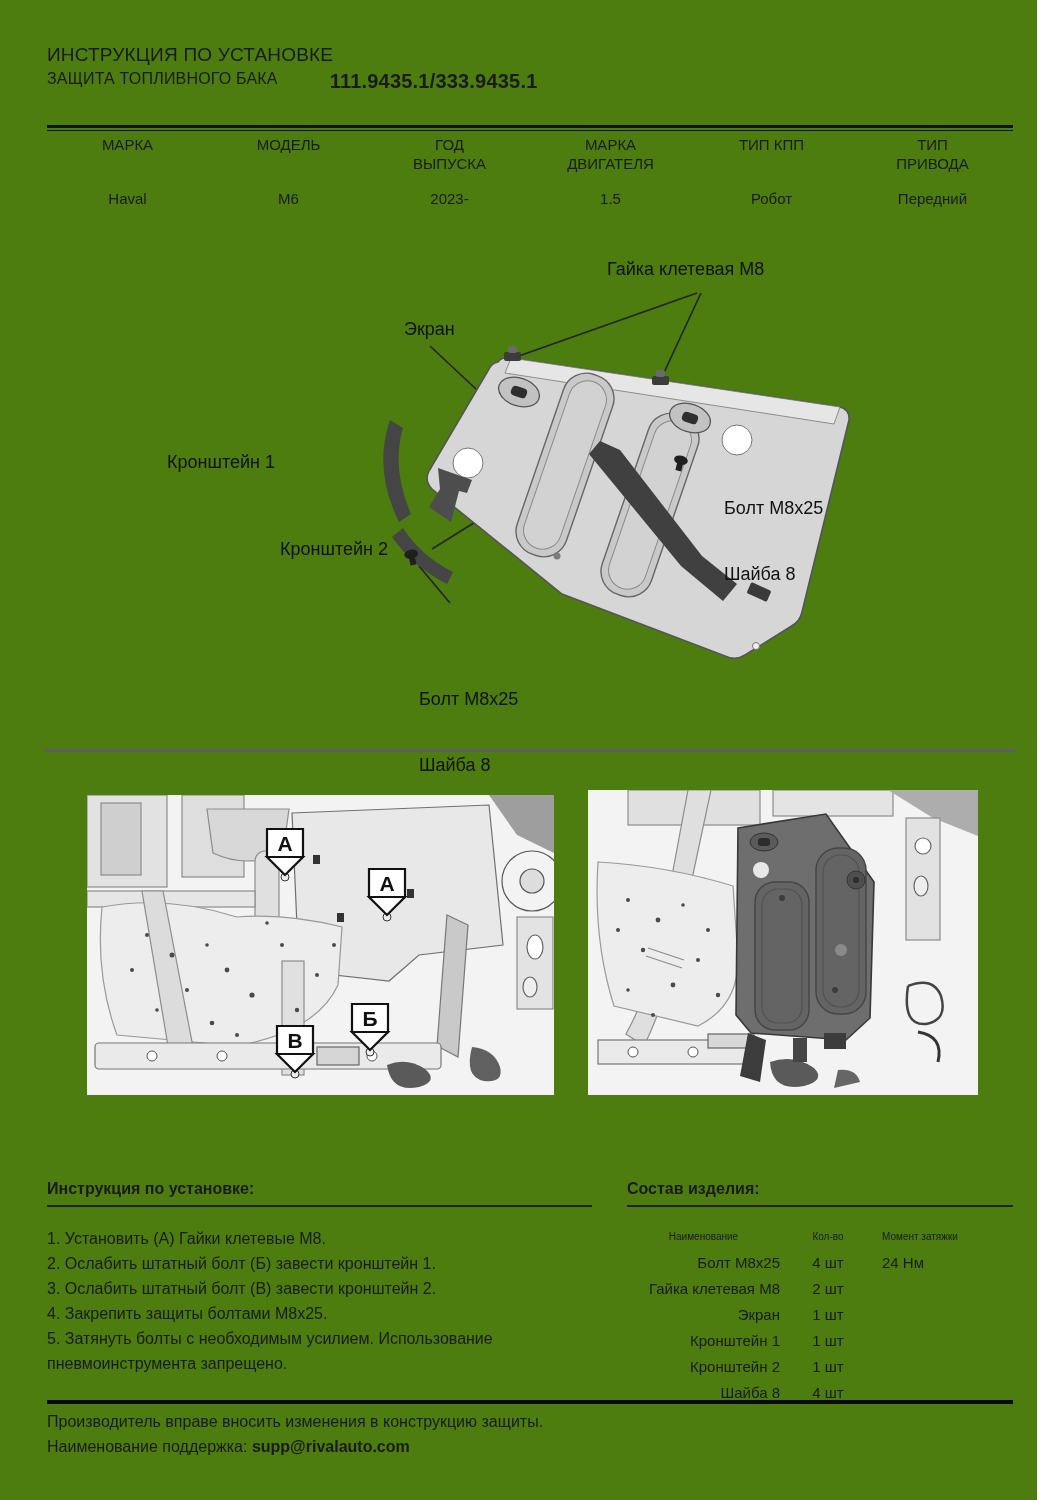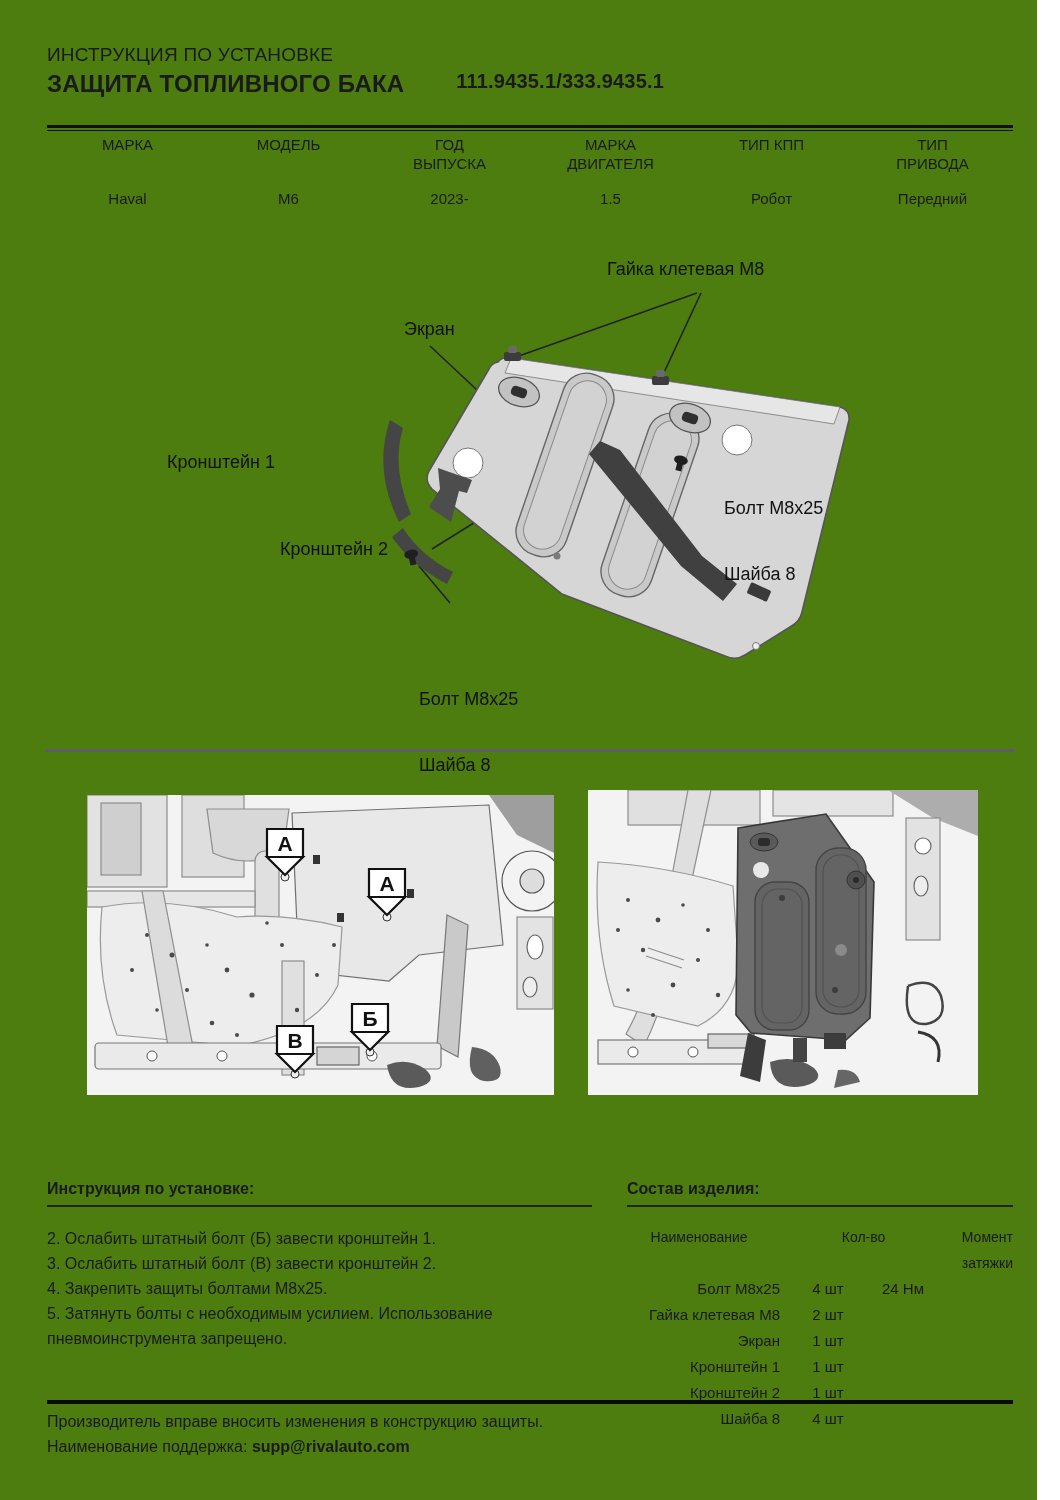--- a/index.html
+++ b/index.html
@@ -2,21 +2,21 @@
 <html><head>
 <meta charset="utf-8">
 <style>
   html,body{margin:0;padding:0;background:#fff;}
   .page{position:relative;width:1037px;height:1500px;background:#4d7c0f;overflow:hidden;
         font-family:"Liberation Sans","DejaVu Sans",sans-serif;color:#1a1a1a;}
   .abs{position:absolute;}
   
   .hdr-line1{left:47px;top:44px;font-size:19px;letter-spacing:.2px;}
   .hdr-row2{left:47px;top:70px;width:966px;display:flex;}
-  .hdr-line2{font-size:24px;font-weight:bold;letter-spacing:.2px;}
+  .hdr-line2{font-size:16px;font-weight:normal;letter-spacing:.2px;}
   .hdr-part{font-size:20px;font-weight:bold;margin-left:52px;letter-spacing:.2px;text-align:right;}
   
   .spec{left:47px;top:125px;width:966px;}
   .spec .rule-thick{height:3px;background:#111;}
   .spec .rule-thin{height:1px;background:#111;margin-top:2px;}
   .spec-head{display:flex;margin-top:4px;}
   .spec-head div{flex:1;text-align:center;font-size:15px;line-height:19px;white-space:pre-line;}
   .spec-vals{display:flex;margin-top:17px;}
   .spec-vals div{flex:1;text-align:center;font-size:15px;}
   
@@ -28,21 +28,21 @@
   .inst-rule{left:47px;top:1205px;width:545px;height:2px;background:#222;}
   .inst-steps{left:47px;top:1226px;width:545px;font-size:16px;line-height:25px;}
   
   .parts-title{left:627px;top:1180px;font-size:16px;font-weight:bold;}
   .parts-rule{left:627px;top:1205px;width:386px;height:2px;background:#222;}
   .parts-table{left:627px;top:1224px;width:386px;font-size:15px;}
   .prow{display:flex;line-height:26px;}
   .prow .c-name{width:153px;text-align:right;}
   .prow .c-qty{width:96px;text-align:center;}
   .prow .c-tq{flex:1;text-align:left;padding-left:6px;}
-  .phead{font-size:14px;gap:47px;}
+  .phead{font-size:10px;}
   .phead .c-name{text-align:center;}
   
   .foot-rule{left:47px;top:1400px;width:966px;height:4px;background:#0a0a0a;}
   .foot-l1{left:47px;top:1413px;font-size:16px;}
   .foot-l2{left:47px;top:1438px;font-size:16px;}
   .foot-l2 b{font-weight:bold;}
   svg{display:block;}
 </style>
 </head>
 <body>
@@ -293,20 +293,21 @@
       <circle cx="247" cy="200" r="3" fill="#3c3c3c"></circle>
       <path d="M 160 243 L 178 250 L 172 292 L 152 286 Z" fill="#3c3c3c"></path>
       <rect x="236" y="243" width="22" height="16" fill="#3c3c3c"></rect>
       <rect x="205" y="248" width="14" height="24" fill="#454545"></rect>
     </g>
   </svg>
 
   <div class="abs inst-title">Инструкция по установке:</div>
   <div class="abs inst-rule"></div>
   <div class="abs inst-steps">
+    <div>1. Установить (А) Гайки клетевые М8.</div>
     <div>2. Ослабить штатный болт (Б) завести кронштейн 1.</div>
     <div>3. Ослабить штатный болт (В) завести кронштейн 2.</div>
     <div>4. Закрепить защиты болтами М8х25.</div>
     <div>5. Затянуть болты с необходимым усилием. Использование пневмоинструмента запрещено.</div>
   </div>
 
   <div class="abs parts-title">Состав изделия:</div>
   <div class="abs parts-rule"></div>
   <div class="abs parts-table">
     <div class="prow phead">

